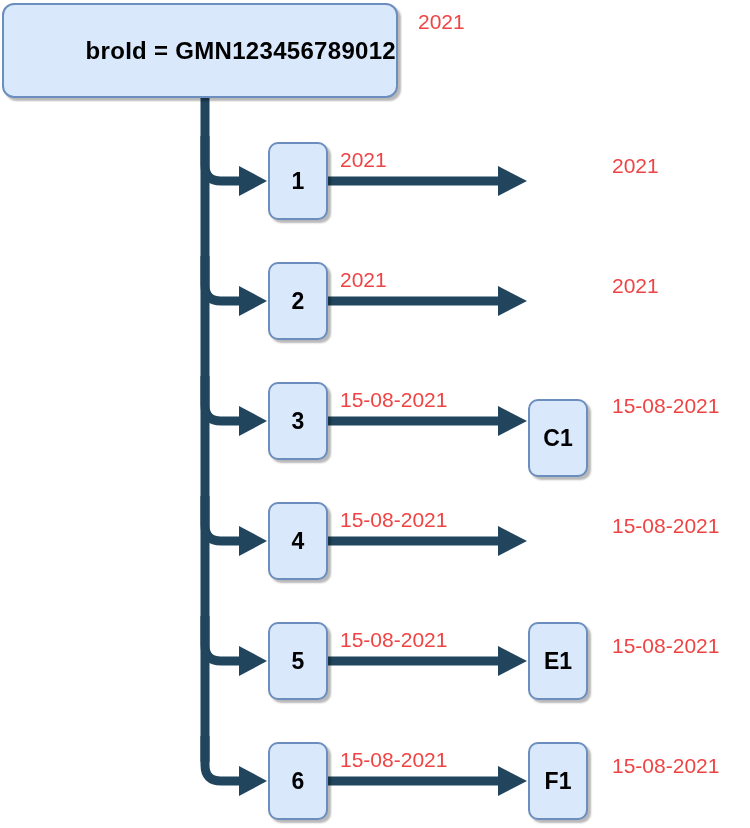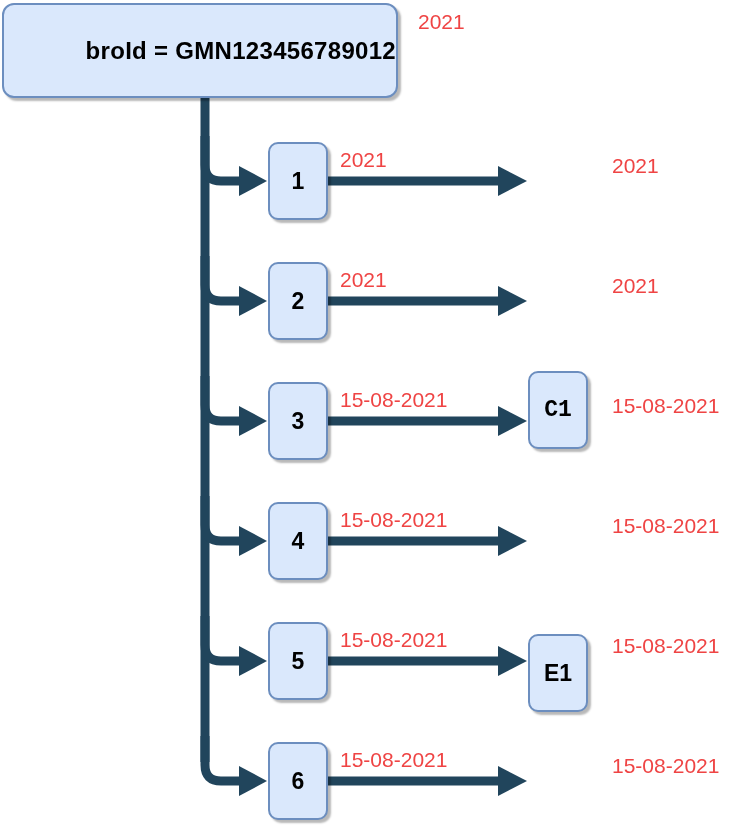--- a/index.html
+++ b/index.html
@@ -141,29 +141,30 @@
   <div class="node" style="left:268px; top:142px;">1</div>
   <div class="edge-label" style="left:340px; top:148px;">2021</div>
   <div class="right-label" style="left:612px; top:154px;">2021</div>
 
   <div class="node" style="left:268px; top:262px;">2</div>
   <div class="edge-label" style="left:340px; top:268px;">2021</div>
   <div class="right-label" style="left:612px; top:274px;">2021</div>
 
   <div class="node" style="left:268px; top:382px;">3</div>
   <div class="edge-label" style="left:340px; top:388px;">15-08-2021</div>
-  <div class="node" style="left:528px; top:371px;font-family:Liberation Mono, monospace;">C1</div>
+  <div class="node" style="left:528px; top:399px;">C1</div>
   <div class="right-label" style="left:612px; top:394px;">15-08-2021</div>
 
   <div class="node" style="left:268px; top:502px;">4</div>
   <div class="edge-label" style="left:340px; top:508px;">15-08-2021</div>
   <div class="right-label" style="left:612px; top:514px;">15-08-2021</div>
 
   <div class="node" style="left:268px; top:622px;">5</div>
   <div class="edge-label" style="left:340px; top:628px;">15-08-2021</div>
-  <div class="node" style="left:528px; top:622px;margin-top:12px;">E1</div>
+  <div class="node" style="left:528px; top:622px;">E1</div>
   <div class="right-label" style="left:612px; top:634px;">15-08-2021</div>
 
   <div class="node" style="left:268px; top:742px;">6</div>
   <div class="edge-label" style="left:340px; top:748px;">15-08-2021</div>
+  <div class="node" style="left:528px; top:742px;">F1</div>
   <div class="right-label" style="left:612px; top:754px;">15-08-2021</div>
 
 </div>
 
 </body></html>

